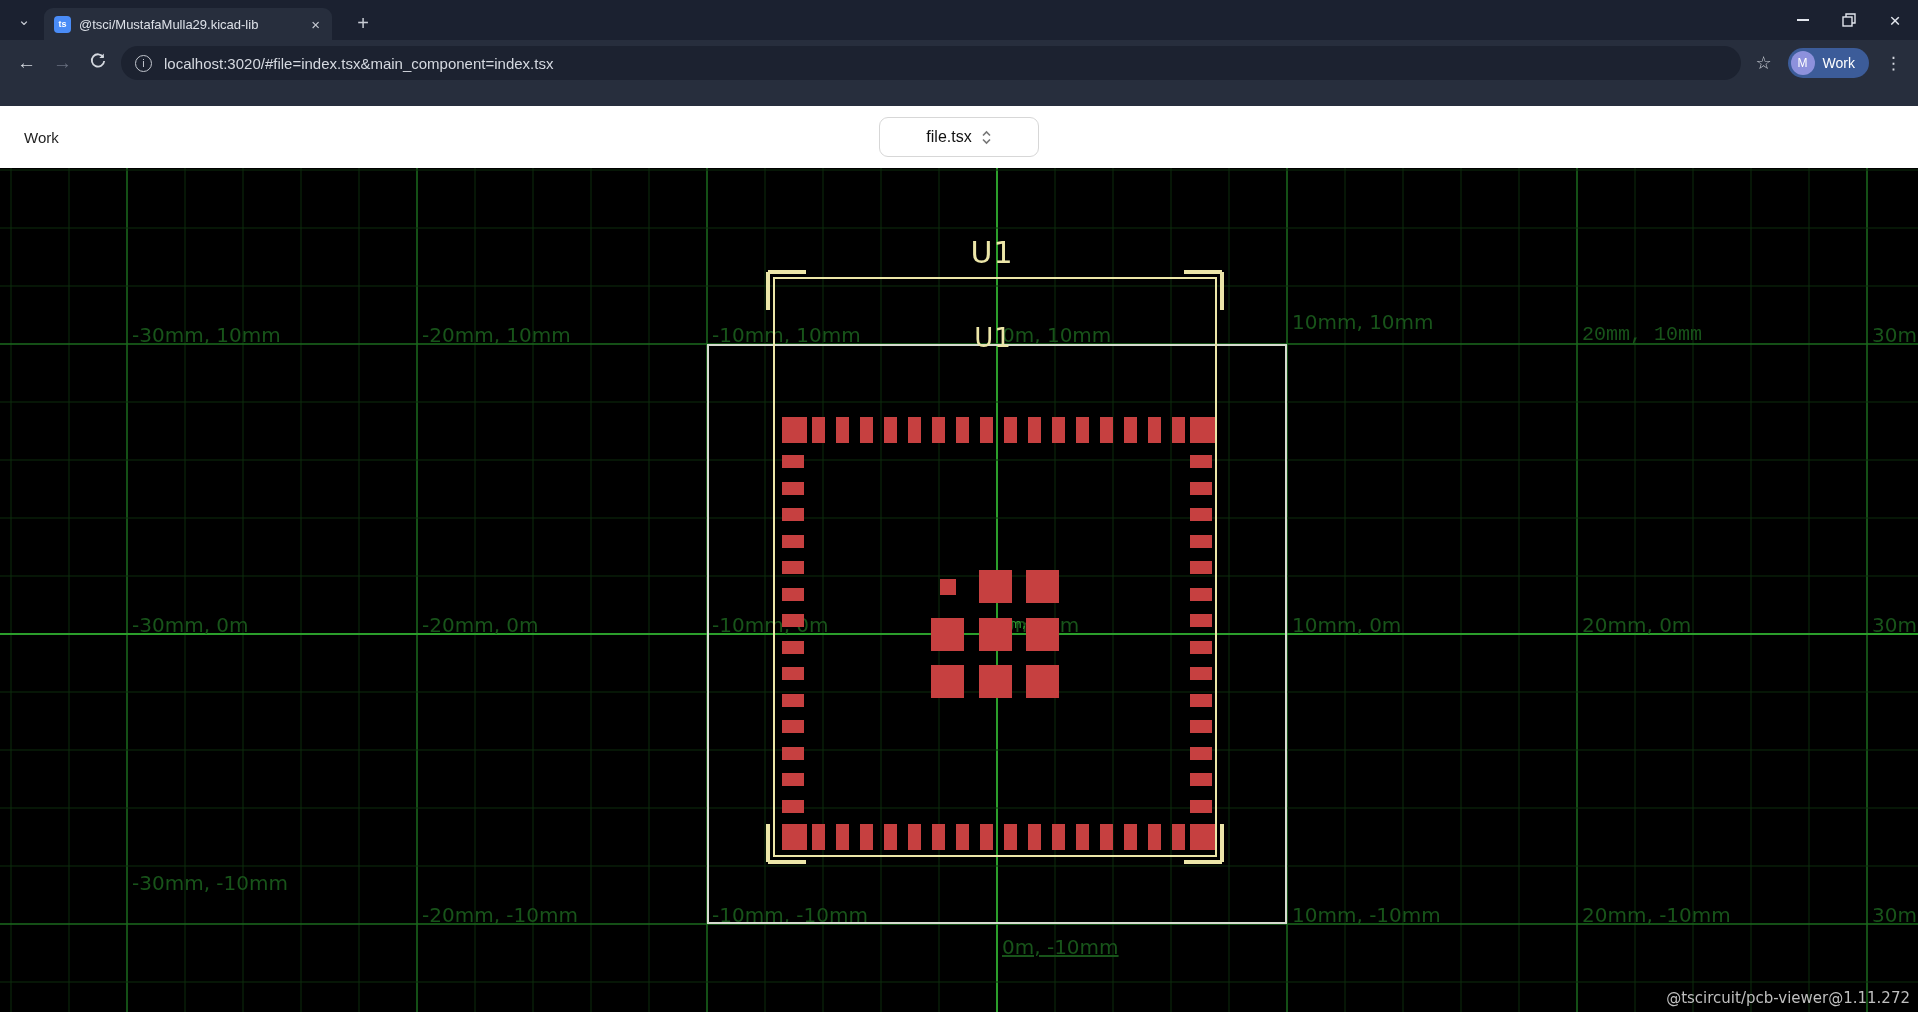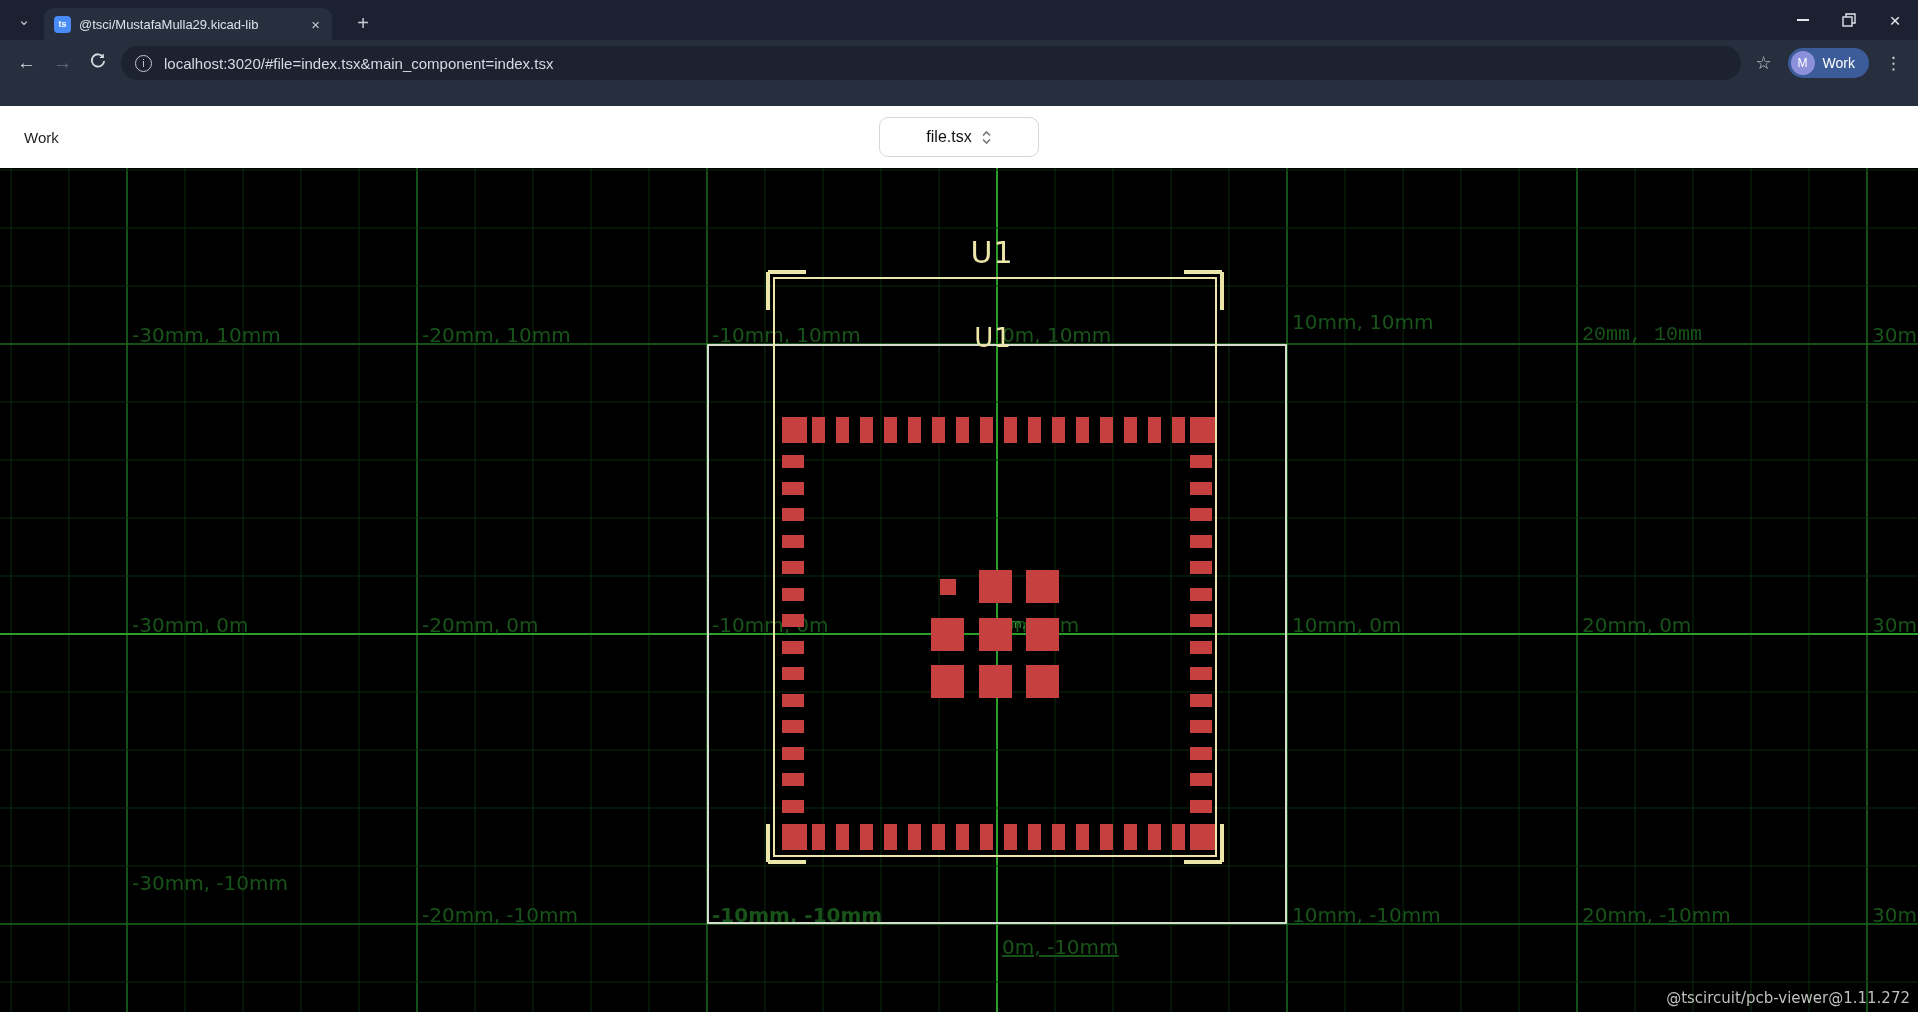--- a/index.html
+++ b/index.html
@@ -198,21 +198,21 @@
     <div class="grid-label" style="left: 1872px; top: 155px;">30mm, 10mm</div>
     <div class="grid-label" style="left: 132px; top: 445px;">-30mm, 0m</div>
     <div class="grid-label" style="left: 422px; top: 445px;">-20mm, 0m</div>
     <div class="grid-label" style="left: 712px; top: 445px;">-10mm, 0m</div>
     <div class="grid-label" style="left: 1002px; top: 445px;">0m, 0m</div>
     <div class="grid-label" style="left: 1292px; top: 445px;">10mm, 0m</div>
     <div class="grid-label" style="left: 1582px; top: 445px;">20mm, 0m</div>
     <div class="grid-label" style="left: 1872px; top: 445px;">30mm, 0m</div>
     <div class="grid-label" style="left: 132px; top: 703px;">-30mm, -10mm</div>
     <div class="grid-label" style="left: 422px; top: 735px;">-20mm, -10mm</div>
-    <div class="grid-label" style="left: 712px; top: 735px; font-weight: bold;">-10mm, -10mm</div>
+    <div class="grid-label" style="left: 712px; top: 735px;">-10mm, -10mm</div>
     <div class="grid-label" style="left: 1002px; top: 767px; text-decoration: underline;">0m, -10mm</div>
     <div class="grid-label" style="left: 1292px; top: 735px;">10mm, -10mm</div>
     <div class="grid-label" style="left: 1582px; top: 735px;">20mm, -10mm</div>
     <div class="grid-label" style="left: 1872px; top: 735px;">30mm, -10mm</div>
     <div class="board-rect" style="left: 707px; top: 176px; width: 580px; height: 580px;"></div>
     <div class="origin-label" style="left: 1001px; top: 448px;">0m, 0m</div>
     <div class="pad" style="left: 782px; top: 249px; width: 25px; height: 26px;"></div>
     <div class="pad" style="left: 782px; top: 656px; width: 25px; height: 26px;"></div>
     <div class="pad" style="left: 812px; top: 249px; width: 13px; height: 26px;"></div>
     <div class="pad" style="left: 812px; top: 656px; width: 13px; height: 26px;"></div>

